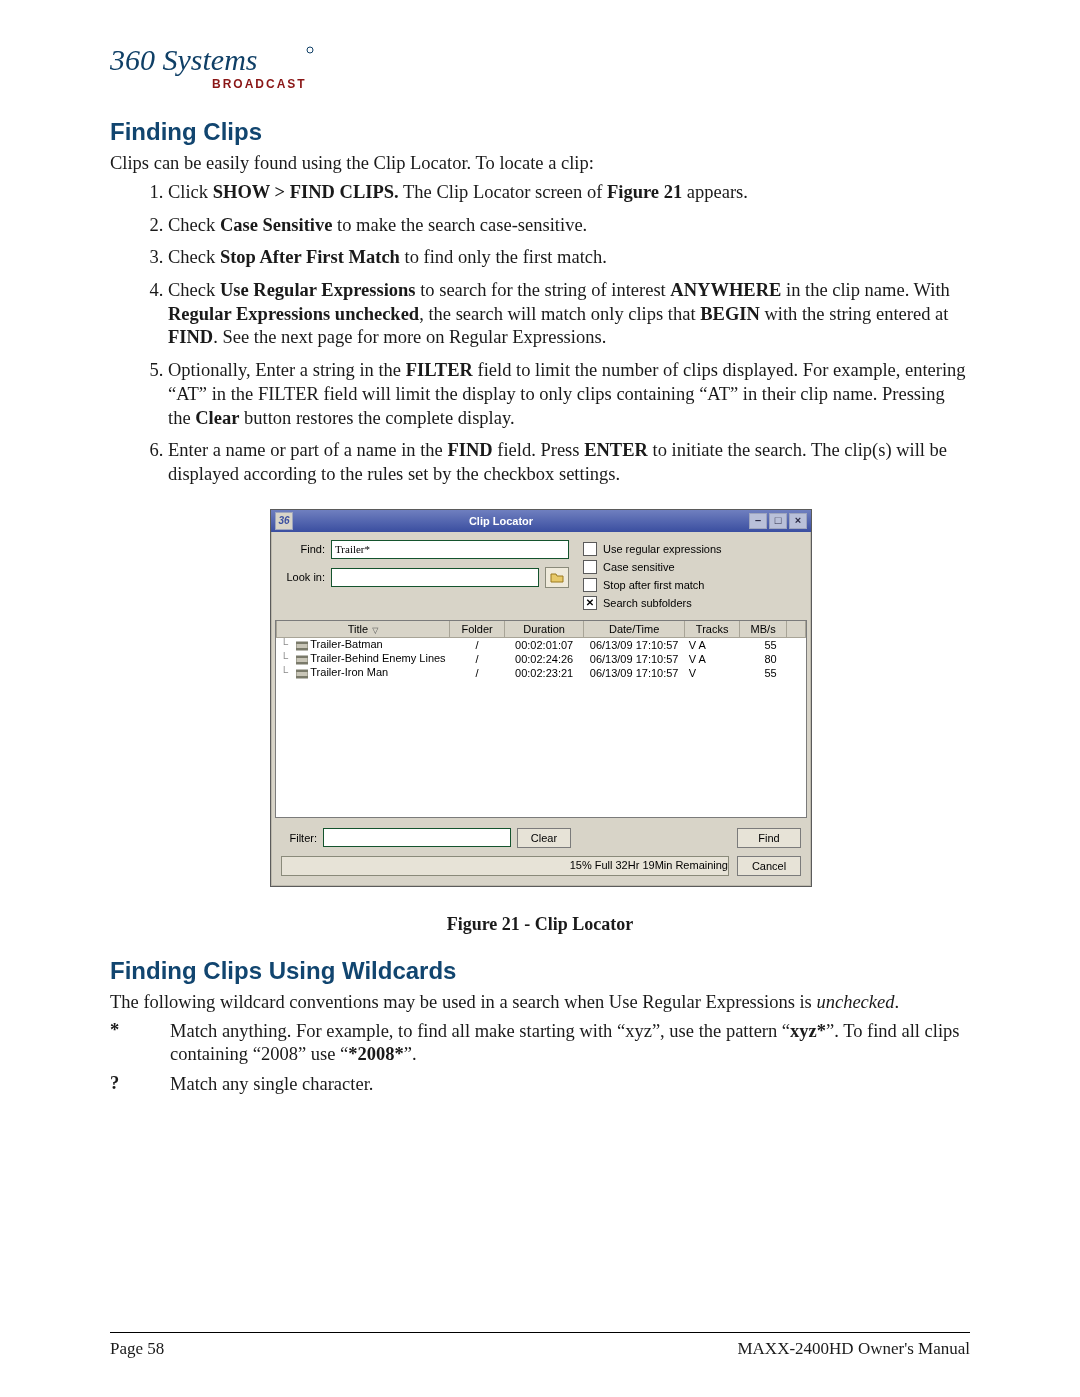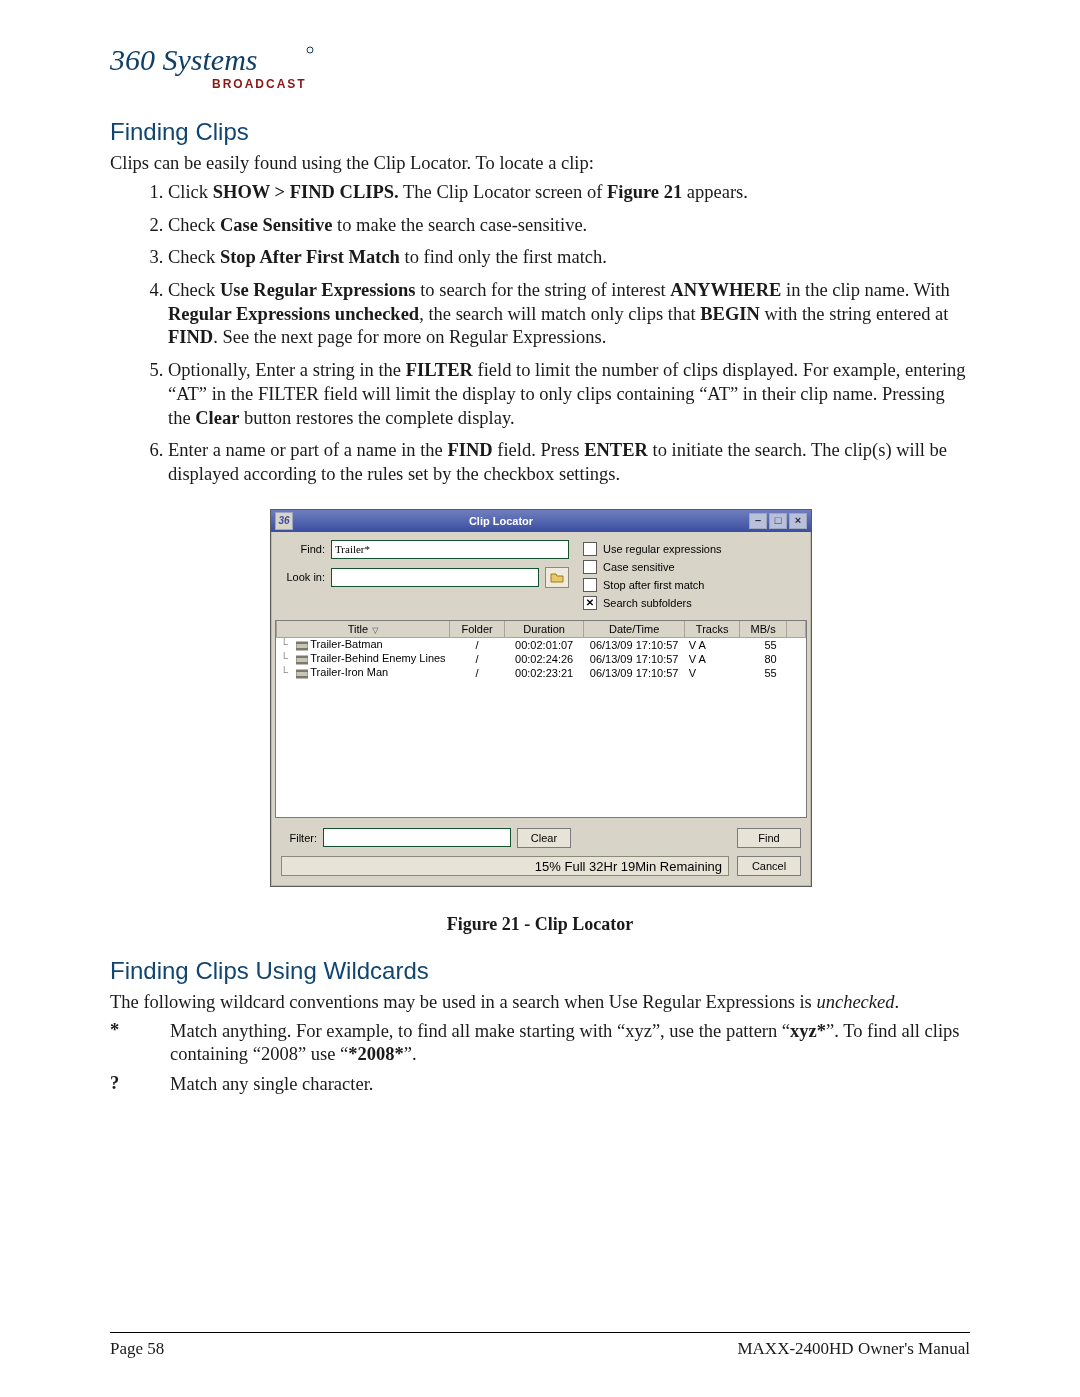--- a/index.html
+++ b/index.html
@@ -16,21 +16,21 @@
     padding: 40px 110px 30px 110px;
     min-height: 1397px;
     position: relative;
   }
   .logo {
     margin-bottom: 20px;
   }
   .logo svg { display: block; }
   h2.section {
     font-family: "Segoe UI Semibold","Segoe UI",Arial,sans-serif;
-    font-weight: 400;
+    font-weight: 700;
     font-size: 24px;
     color: #11456f;
     margin: 0 0 6px 0;
   }
   p.body {
     font-size: 18.5px;
     line-height: 1.25;
     margin: 0 0 6px 0;
   }
   ol.steps {
@@ -141,21 +141,21 @@
     min-width:54px;
   }
   .cl-status {
     display:flex;align-items:center;gap:8px;padding:0 10px 10px 10px;
   }
   .status-bar {
     flex:1;height:18px;border:1px solid #8a8a7a;background:#e7e3d7;
     position:relative;
   }
   .status-text {
-    position:absolute;right:6px;top:2px;font-size:13px;color:#000;
+    position:absolute;right:0;top:2px;font-size:11px;color:#000;
   }
   
   .wildcard-row { display:flex; gap:40px; font-size:18.5px; margin:6px 0; }
   .wc-sym { width:20px; font-weight:700; }
   .wc-desc { flex:1; line-height:1.28; }
   
   .footer {
     position:absolute;
     left:110px;right:110px;bottom:38px;
     border-top:1px solid #000;

